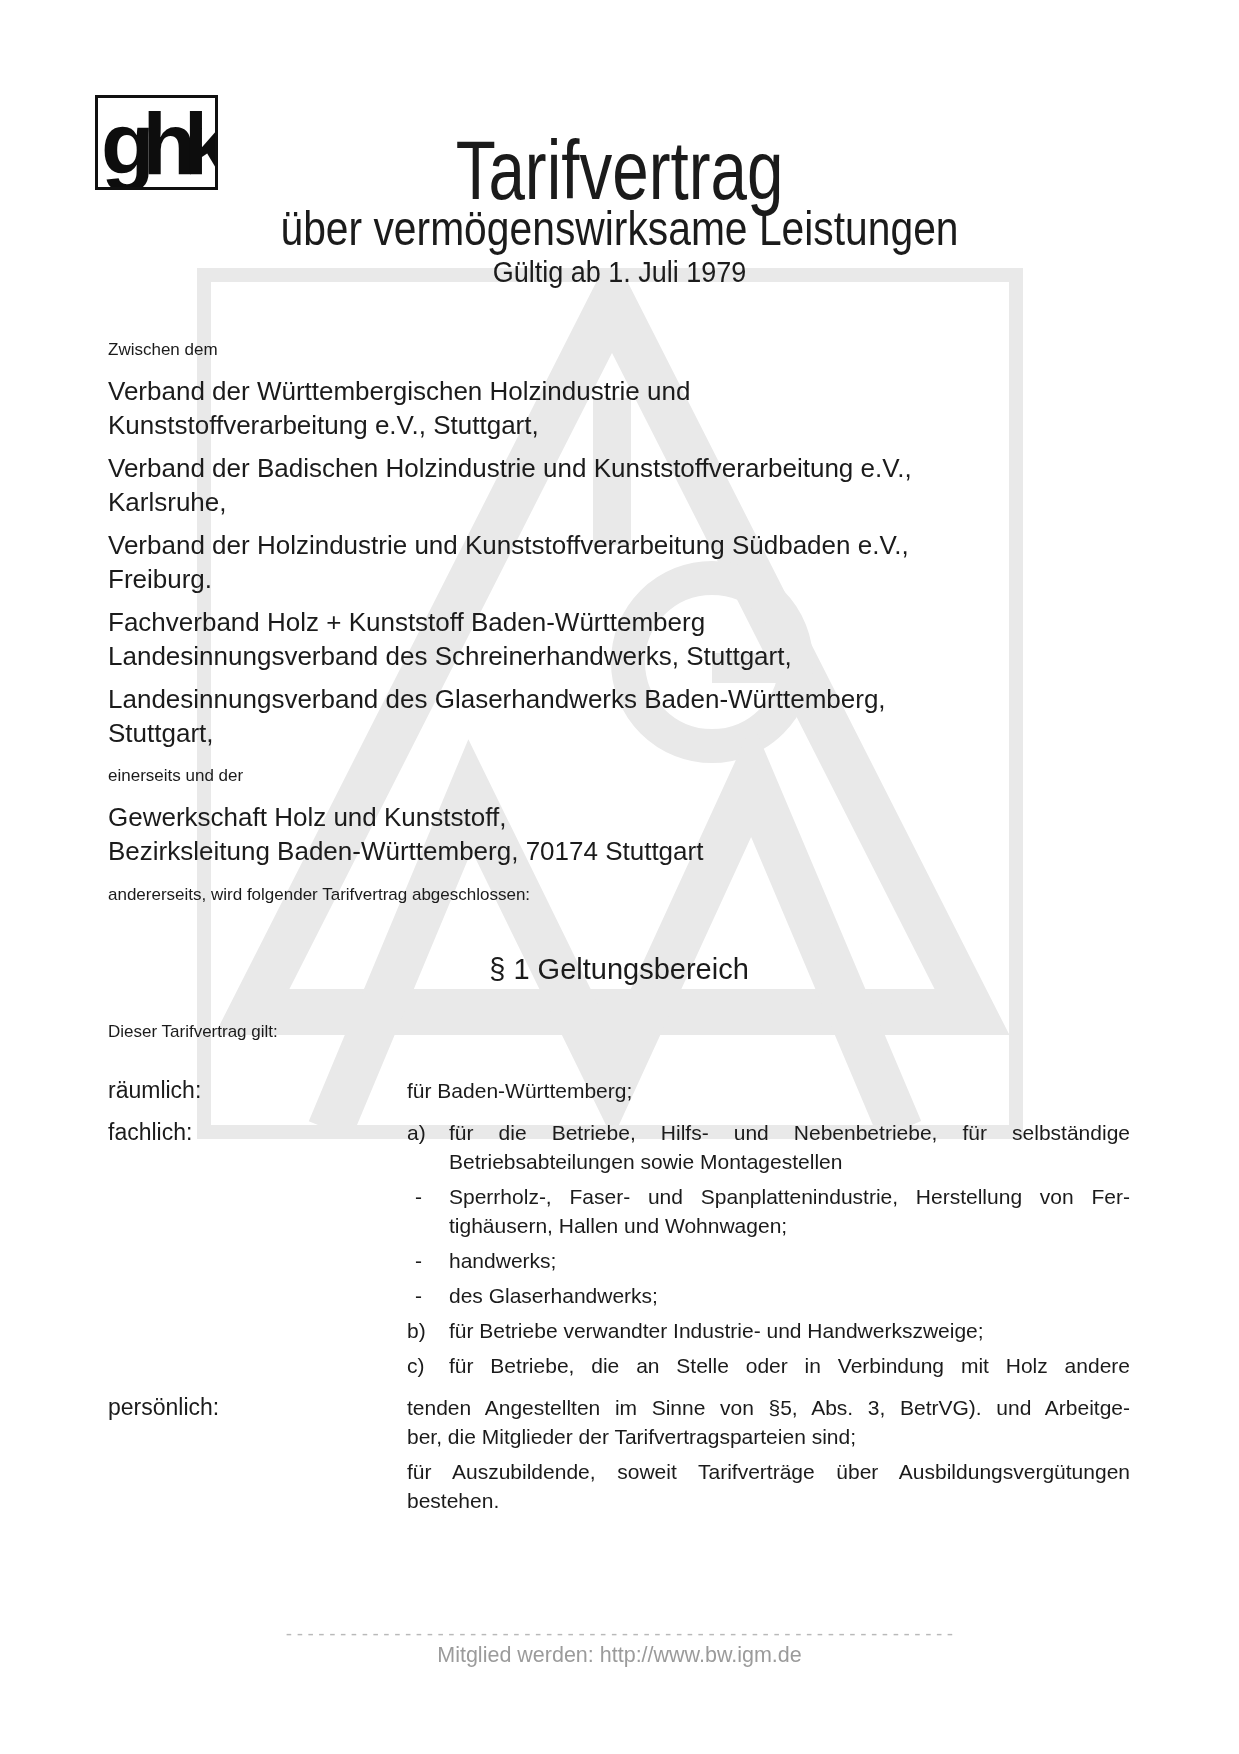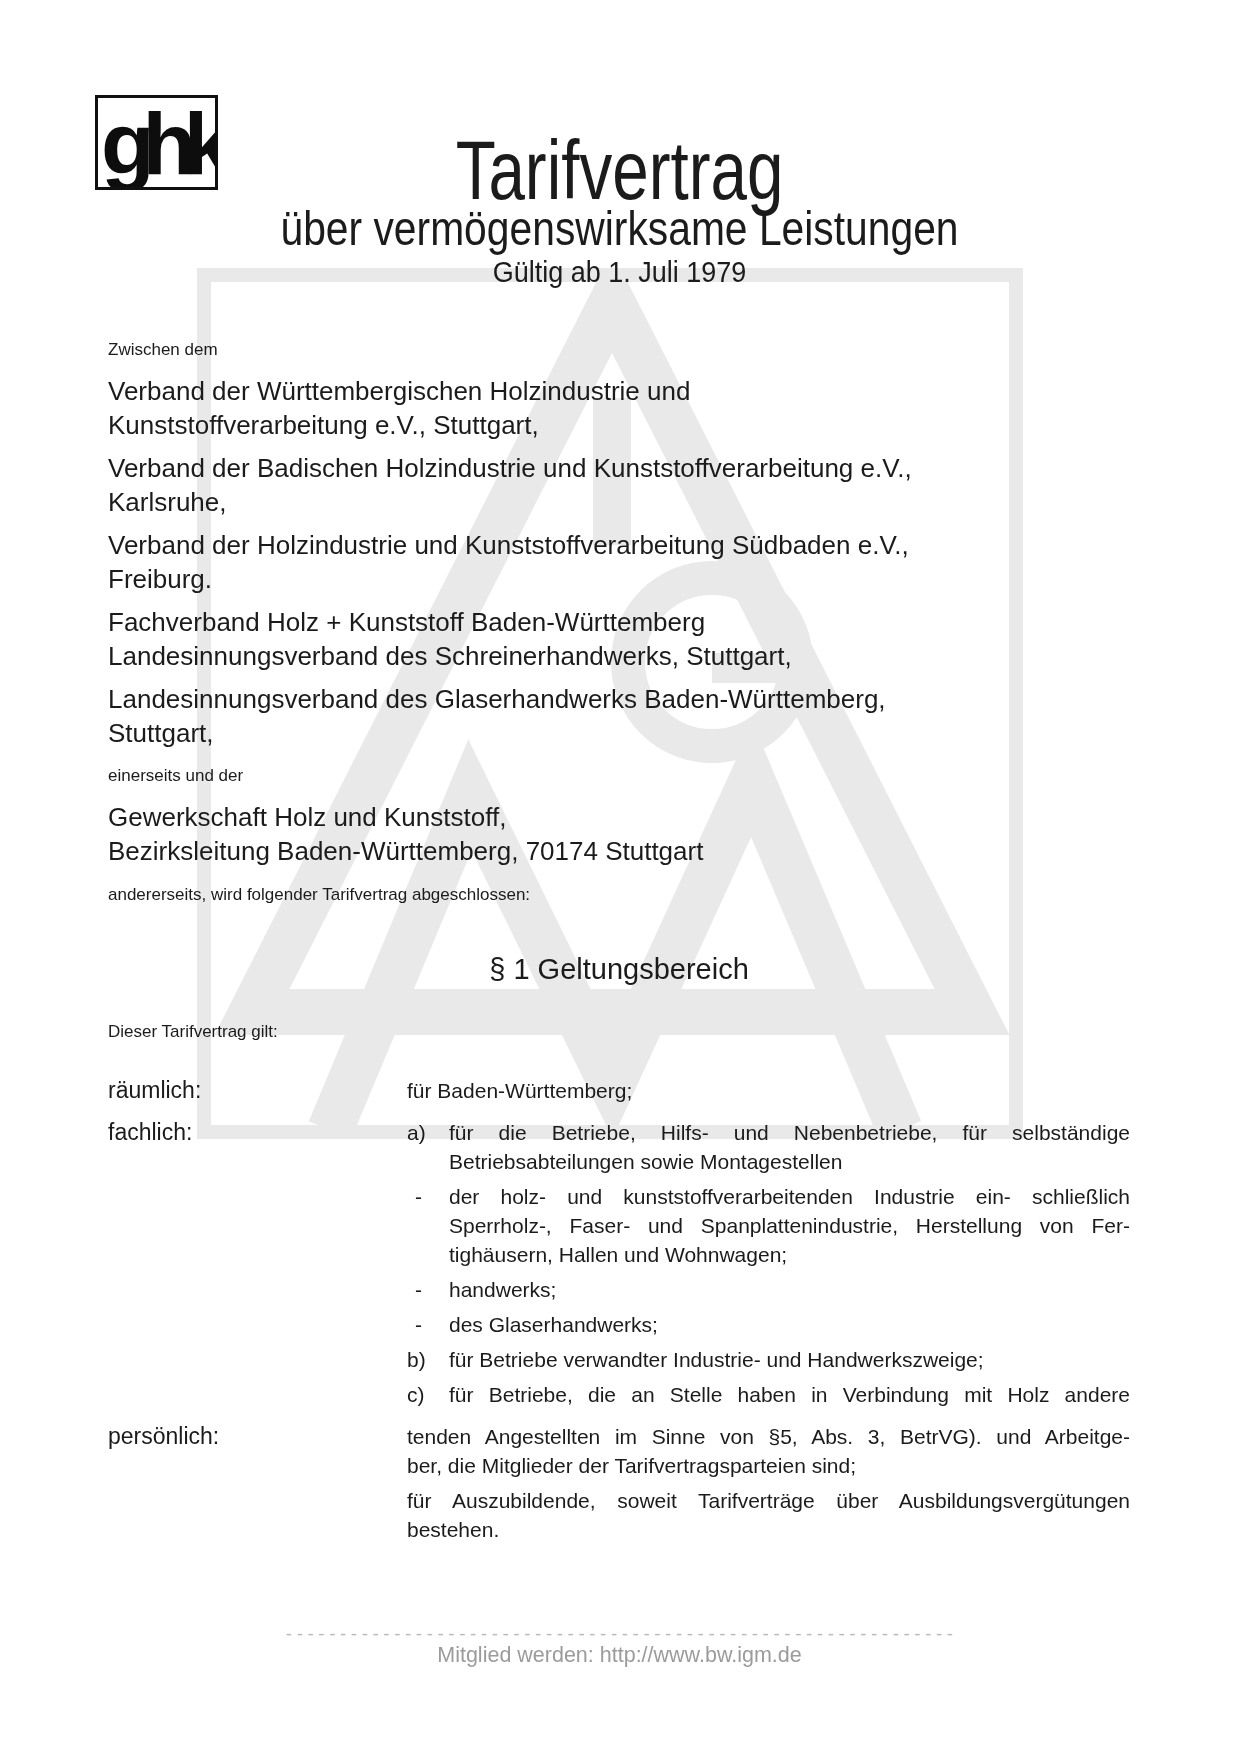--- a/index.html
+++ b/index.html
@@ -233,21 +233,20 @@
             <div class="item">
               <span class="marker">a)</span>
               <div class="itext">
                 <div class="ln j">für die Betriebe, Hilfs- und Nebenbetriebe, für selbständige</div>
                 <div class="ln">Betriebsabteilungen sowie Montagestellen</div>
               </div>
             </div>
             <div class="item sub">
               <span class="marker">-</span>
               <div class="itext">
-                <div class="ln j">der holz- und kunststoffverarbeitenden Industrie ein- schließlich</div>
                 <div class="ln j">Sperrholz-, Faser- und Spanplattenindustrie, Herstellung von Fer-</div>
                 <div class="ln">tighäusern, Hallen und Wohnwagen;</div>
               </div>
             </div>
             <div class="item sub">
               <span class="marker">-</span>
               <div class="itext">
                 <div class="ln">handwerks;</div>
               </div>
             </div>
@@ -259,21 +258,21 @@
             </div>
             <div class="item">
               <span class="marker">b)</span>
               <div class="itext">
                 <div class="ln">für Betriebe verwandter Industrie- und Handwerkszweige;</div>
               </div>
             </div>
             <div class="item">
               <span class="marker">c)</span>
               <div class="itext">
-                <div class="ln j">für Betriebe, die an Stelle haben in Verbindung mit Holz andere</div>
+                <div class="ln j">für Betriebe, die an Stelle oder in Verbindung mit Holz andere</div>
               </div>
             </div>
           </div>
         </div>
         <div class="scope-row">
           <div class="scope-label">persönlich:</div>
           <div class="scope-content">
             <div class="item">
               <div class="itext">
                 <div class="ln j">tenden Angestellten im Sinne von §5, Abs. 3, BetrVG). und Arbeitge-</div>

